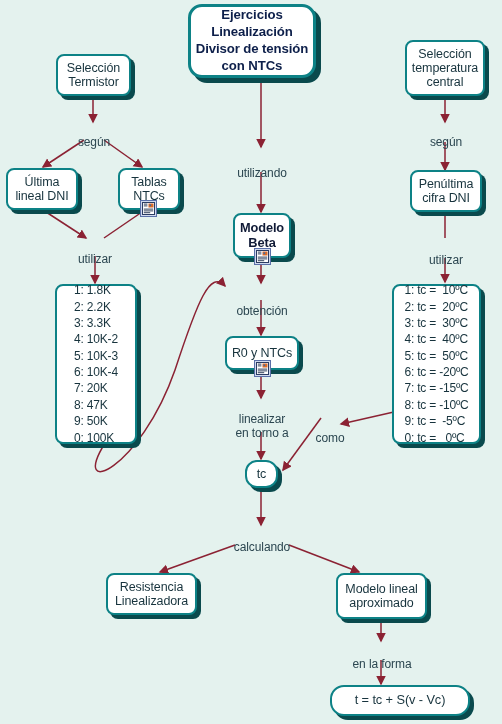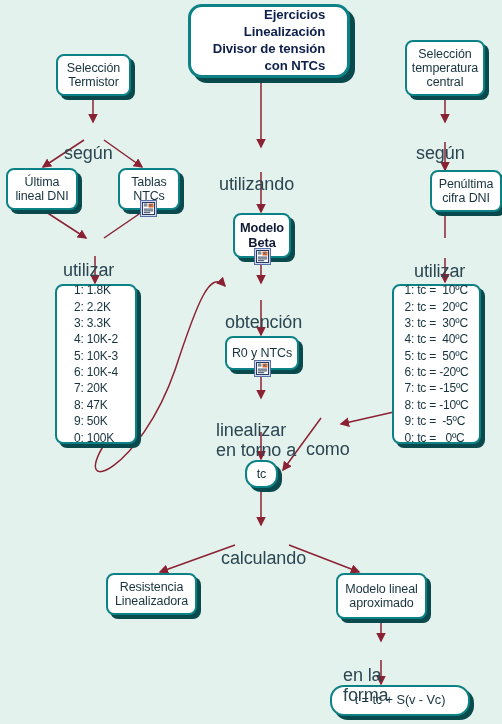--- a/index.html
+++ b/index.html
@@ -74,23 +74,23 @@
   .node.tc {
     border-radius: 12px;
     font-size: 12.5px;
   }
   .node.formula {
     border-radius: 14px;
     font-size: 12.8px;
   }
   .edge-label {
     position: absolute;
-    font-size: 18px;
+    font-size: 12px;
     color: #2b4650;
-    text-align: left;
+    text-align: center;
     line-height: 1.15;
     white-space: pre-line;
     letter-spacing: -0.1px;
     z-index: 4;
     background: transparent;
   }
   .note-icon {
     position: absolute;
     width: 17px;
     height: 17px;
@@ -153,21 +153,21 @@
       <path d="M445,258 L445,282"></path>
 
       <path d="M407,409 L341,424"></path>
 
       <path d="M321,418 L283,470"></path>
 
       <path d="M105,443 C70,500 140,470 175,370 C198,300 210,270 225,286"></path>
     </g>
   </svg>
 
-  <div class="node title" style="left:188px; top:4px; width:162px; height:74px;text-align:right;">
+  <div class="node title" style="left:188px; top:4px; width:128px; height:74px;">
     <span>Ejercicios
 Linealización
 Divisor de tensión
 con NTCs</span>
   </div>
 
   <div class="node" style="left:56px; top:54px; width:75px; height:42px;">
     <span>Selección
 Termistor</span>
   </div>
@@ -240,21 +240,21 @@
   <div class="node tc" style="left:245px; top:460px; width:33px; height:28px;">
     <span>tc</span>
   </div>
 
   <div class="node" style="left:405px; top:40px; width:80px; height:56px;">
     <span>Selección
 temperatura
 central</span>
   </div>
 
-  <div class="node" style="left:410px; top:170px; width:72px; height:42px;margin-left:20px;">
+  <div class="node" style="left:410px; top:170px; width:72px; height:42px;">
     <span>Penúltima
 cifra DNI</span>
   </div>
 
   <div class="node list" style="left:392px; top:284px; width:89px; height:160px;">
     <span class="listbody">1: tc =  10ºC
 2: tc =  20ºC
 3: tc =  30ºC
 4: tc =  40ºC
 5: tc =  50ºC

